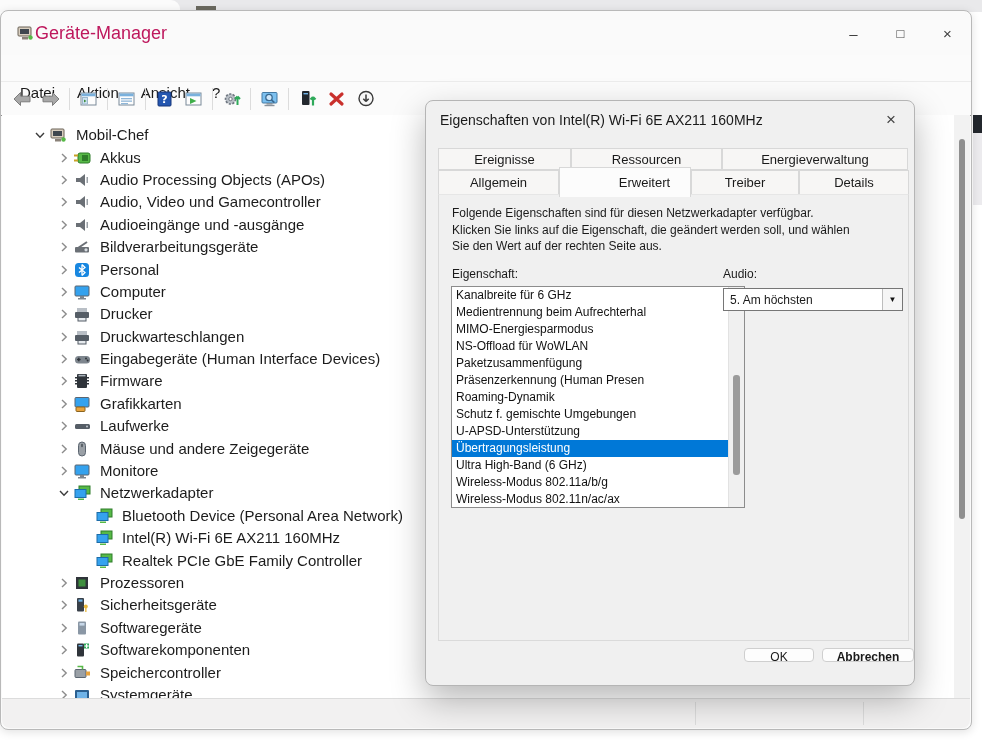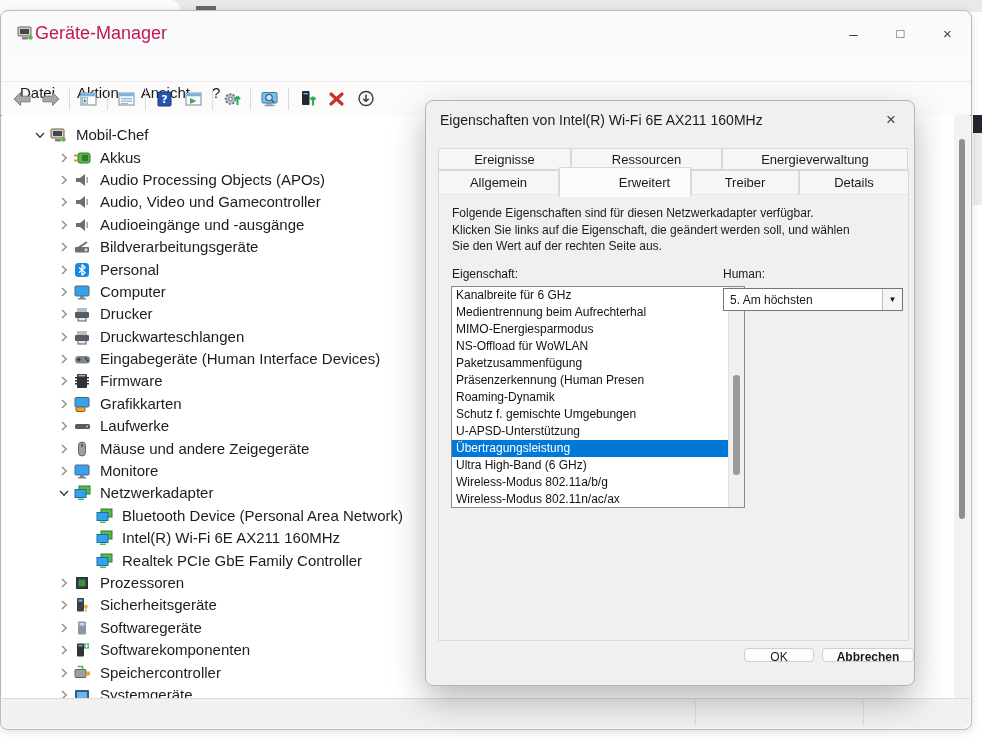--- a/index.html
+++ b/index.html
@@ -596,21 +596,21 @@
         <div class="tab" style="width: 108px;">Treiber</div>
         <div class="tab" style="width: 110px;">Details</div>
       </div>
     <div class="pane">
       <div class="desc" id="dlgDesc">
           <div>Folgende Eigenschaften sind für diesen Netzwerkadapter verfügbar.</div>
           <div>Klicken Sie links auf die Eigenschaft, die geändert werden soll, und wählen</div>
           <div>Sie den Wert auf der rechten Seite aus.</div>
         </div>
       <div class="lbl-prop">Eigenschaft:</div>
-      <div class="lbl-val">Human:</div>
+      <div class="lbl-val">Audio:</div>
       <div class="listbox" id="listbox">
 
       <div class="lb-item">Kanalbreite für 6 GHz</div>
           <div class="lb-item">Medientrennung beim Aufrechterhal</div>
           <div class="lb-item">MIMO-Energiesparmodus</div>
           <div class="lb-item">NS-Offload für WoWLAN</div>
           <div class="lb-item">Paketzusammenfügung</div>
           <div class="lb-item">Präsenzerkennung (Human Presen</div>
           <div class="lb-item">Roaming-Dynamik</div>
           <div class="lb-item">Schutz f. gemischte Umgebungen</div>

